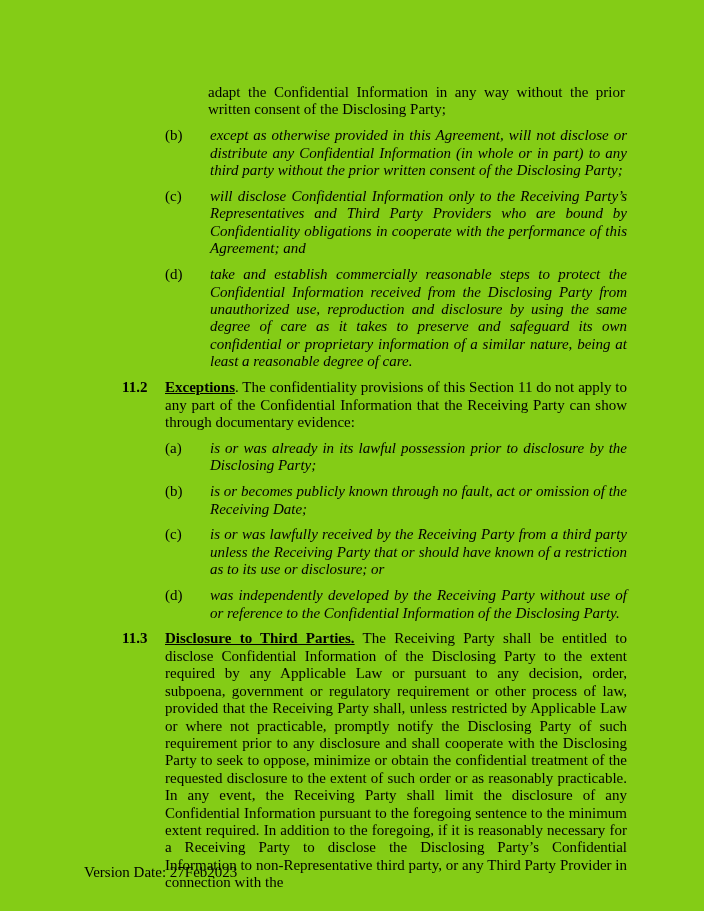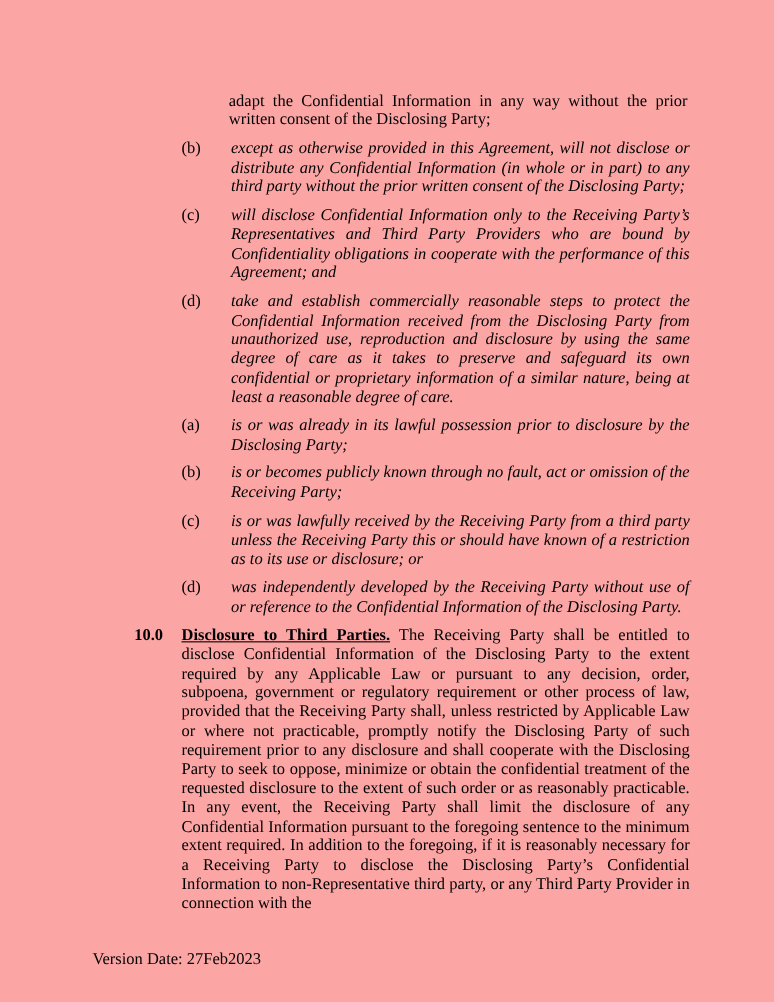--- a/index.html
+++ b/index.html
@@ -4,21 +4,21 @@
 <style>
   html, body {
     margin: 0;
     padding: 0;
     background: #ffffff;
   }
   .page {
     position: relative;
     width: 704px;
     height: 911px;
-    background: #fca5a5;
+    background: #84cc16;
     color: #000000;
     font-family: "Liberation Serif", "DejaVu Serif", serif;
     font-size: 15px;
     line-height: 17.4px;
     overflow: hidden;
   }
   .content {
     position: absolute;
     left: 122px;
     top: 84px;
@@ -99,43 +99,47 @@
     <div class="list-item">
       <span class="letter">(c)</span>
       <span class="item-text">will disclose Confidential Information only to the Receiving Party’s Representatives and Third Party Providers who are bound by Confidentiality obligations in cooperate with the performance of this Agreement; and</span>
     </div>
 
     <div class="list-item">
       <span class="letter">(d)</span>
       <span class="item-text">take and establish commercially reasonable steps to protect the Confidential Information received from the Disclosing Party from unauthorized use, reproduction and disclosure by using the same degree of care as it takes to preserve and safeguard its own confidential or proprietary information of a similar nature, being at least a reasonable degree of care.</span>
     </div>
 
+    <div class="section-para">
+      <span class="sec-num">11.2</span>
+      <span class="sec-body"><span class="heading-underline">Exceptions</span><span>. The confidentiality provisions of this Section 11 do not apply to any part of the Confidential Information that the Receiving Party can show through documentary evidence:</span></span>
+    </div>
 
     <div class="list-item">
       <span class="letter">(a)</span>
       <span class="item-text">is or was already in its lawful possession prior to disclosure by the Disclosing Party;</span>
     </div>
 
     <div class="list-item">
       <span class="letter">(b)</span>
-      <span class="item-text">is or becomes publicly known through no fault, act or omission of the Receiving Party;</span>
+      <span class="item-text">is or becomes publicly known through no fault, act or omission of the Receiving Date;</span>
     </div>
 
     <div class="list-item">
       <span class="letter">(c)</span>
-      <span class="item-text">is or was lawfully received by the Receiving Party from a third party unless the Receiving Party this or should have known of a restriction as to its use or disclosure; or</span>
+      <span class="item-text">is or was lawfully received by the Receiving Party from a third party unless the Receiving Party that or should have known of a restriction as to its use or disclosure; or</span>
     </div>
 
     <div class="list-item">
       <span class="letter">(d)</span>
       <span class="item-text">was independently developed by the Receiving Party without use of or reference to the Confidential Information of the Disclosing Party.</span>
     </div>
 
     <div class="section-para">
-      <span class="sec-num">10.0</span>
+      <span class="sec-num">11.3</span>
       <span class="sec-body"><span class="heading-underline">Disclosure to Third Parties.</span><span> The Receiving Party shall be entitled to disclose Confidential Information of the Disclosing Party to the extent required by any Applicable Law or pursuant to any decision, order, subpoena, government or regulatory requirement or other process of law, provided that the Receiving Party shall, unless restricted by Applicable Law or where not practicable, promptly notify the Disclosing Party of such requirement prior to any disclosure and shall cooperate with the Disclosing Party to seek to oppose, minimize or obtain the confidential treatment of the requested disclosure to the extent of such order or as reasonably practicable. In any event, the Receiving Party shall limit the disclosure of any Confidential Information pursuant to the foregoing sentence to the minimum extent required. In addition to the foregoing, if it is reasonably necessary for a Receiving Party to disclose the Disclosing Party’s Confidential Information to non-Representative third party, or any Third Party Provider in connection with the</span></span>
     </div>
 
   </div>
 
 
   <div class="footer-left">
     <div>Version Date: 27Feb2023</div>
   </div>
 

